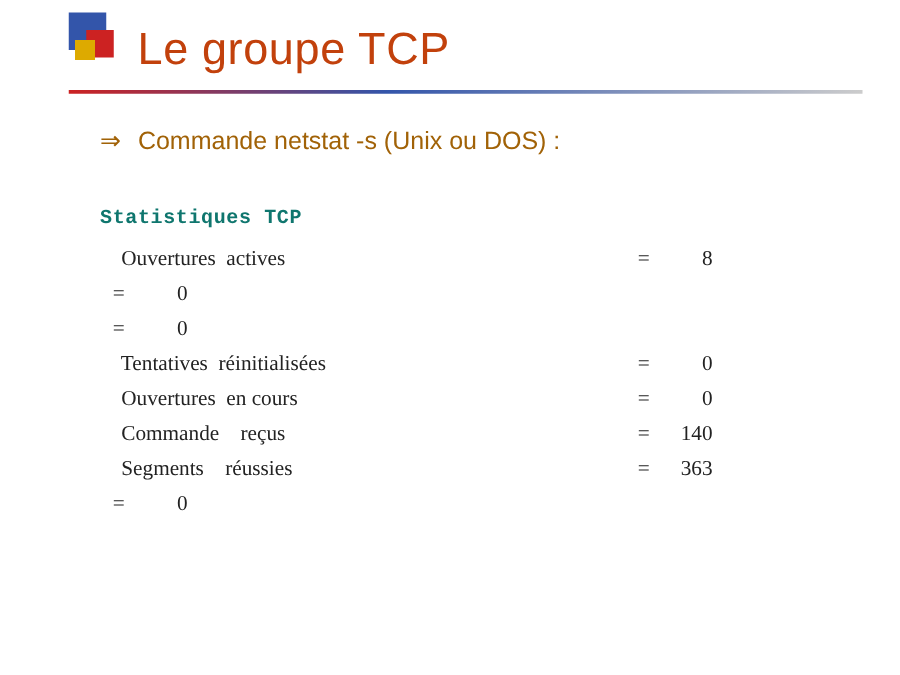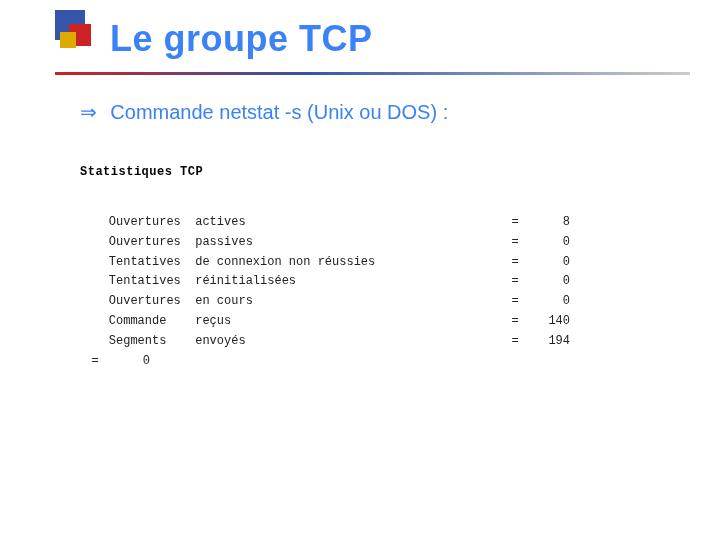--- a/index.html
+++ b/index.html
@@ -50,65 +50,65 @@
       width: 16px;
       height: 16px;
       background: #ddaa00;
     }
 
     .page-title {
       position: absolute;
       top: 18px;
       left: 110px;
       font-size: 36px;
-      font-weight: bold;
-      color: #3b82f6;
+      font-weight: normal;
+      color: #c2410c;
       letter-spacing: 0.5px;
     }
 
     .divider {
       position: absolute;
       top: 72px;
       left: 55px;
       right: 30px;
       height: 3px;
       background: linear-gradient(to right, #cc2222 0%, #3355aa 40%, #cccccc 100%);
     }
 
     .command-line {
       position: absolute;
       top: 100px;
       left: 80px;
       font-size: 20px;
-      color: #3b82f6;
+      color: #a16207;
     }
 
     .arrow {
       margin-right: 8px;
       font-size: 20px;
     }
 
     .stats-section {
       position: absolute;
       top: 165px;
       left: 80px;
     }
 
     .stats-header {
       font-family: 'Courier New', Courier, monospace;
-      font-size: 12px;
+      font-size: 16px;
       font-weight: bold;
-      color: #000000;
-      margin-bottom: 34px;
+      color: #0f766e;
+      margin-bottom: 10px;
       letter-spacing: 0.5px;
     }
 
     .stats-table {
-      font-family: Liberation Mono, monospace;
-      font-size: 12px;
+      font-family: Liberation Serif, serif;
+      font-size: 17px;
       color: #222222;
       line-height: 1.65;
     }
 
     .stat-row {
       display: flex;
       align-items: baseline;
     }
 
     .stat-label {
@@ -146,47 +146,45 @@
 
 <div class="stats-section">
   <div class="stats-header">Statistiques  TCP</div>
   <div class="stats-table" id="stats-rows">
       <div class="stat-row">
         <span class="stat-label">    Ouvertures  actives                  </span>
         <span class="stat-equals">=</span>
         <span class="stat-value">8</span>
       </div>
       <div class="stat-row">
-        <span class="stat-label">    Ouvertures  passives                 </span>
         <span class="stat-equals">=</span>
         <span class="stat-value">0</span>
       </div>
       <div class="stat-row">
-        <span class="stat-label">    Tentatives  de connexion non réussies</span>
         <span class="stat-equals">=</span>
         <span class="stat-value">0</span>
       </div>
       <div class="stat-row">
         <span class="stat-label">    Tentatives  réinitialisées           </span>
         <span class="stat-equals">=</span>
         <span class="stat-value">0</span>
       </div>
       <div class="stat-row">
         <span class="stat-label">    Ouvertures  en cours                 </span>
         <span class="stat-equals">=</span>
         <span class="stat-value">0</span>
       </div>
       <div class="stat-row">
         <span class="stat-label">    Commande    reçus                    </span>
         <span class="stat-equals">=</span>
         <span class="stat-value">140</span>
       </div>
       <div class="stat-row">
-        <span class="stat-label">    Segments    envoyés                  </span>
+        <span class="stat-label">    Segments    réussies                  </span>
         <span class="stat-equals">=</span>
-        <span class="stat-value">194</span>
+        <span class="stat-value">363</span>
       </div>
       <div class="stat-row">
         <span class="stat-equals">=</span>
         <span class="stat-value">0</span>
       </div>
     </div>
 </div>
 
 </body></html>

